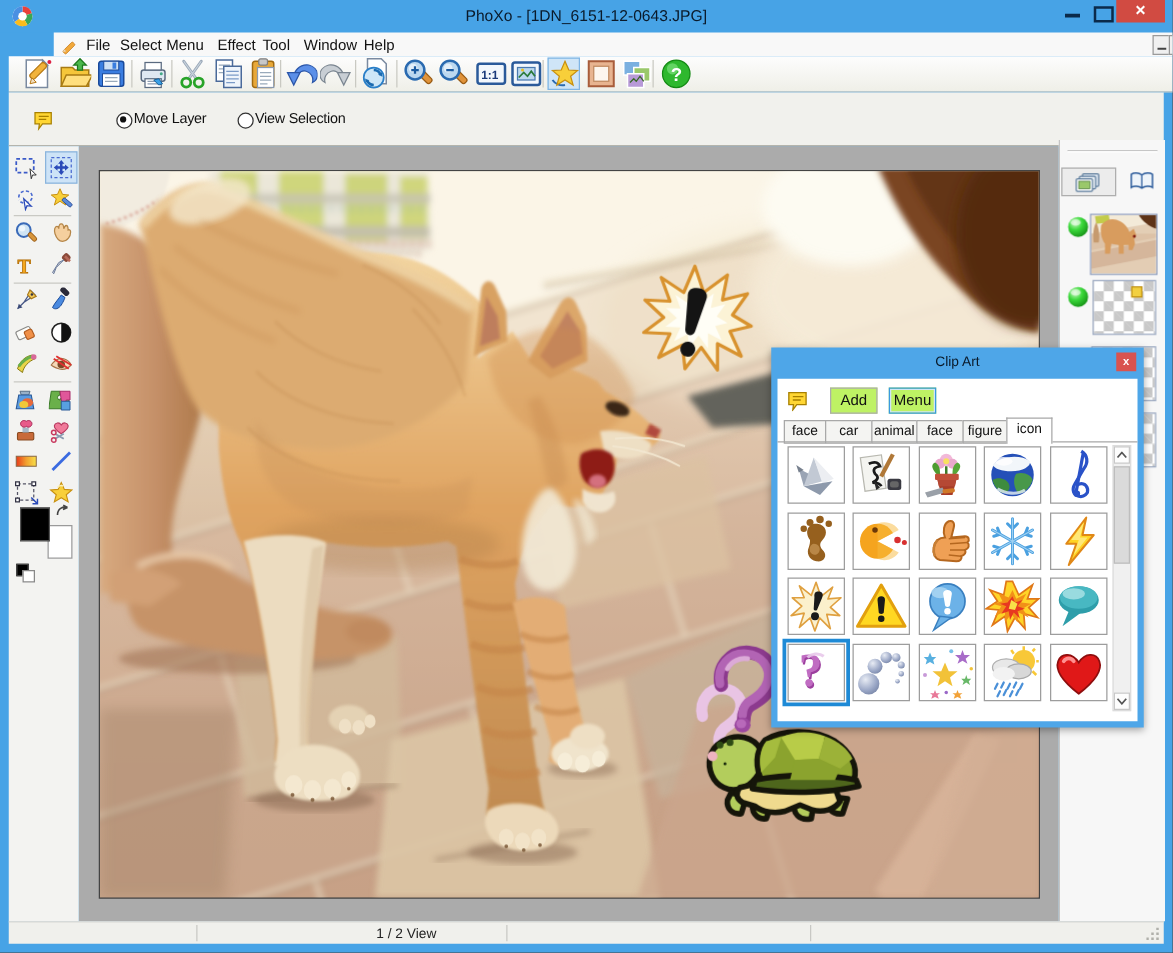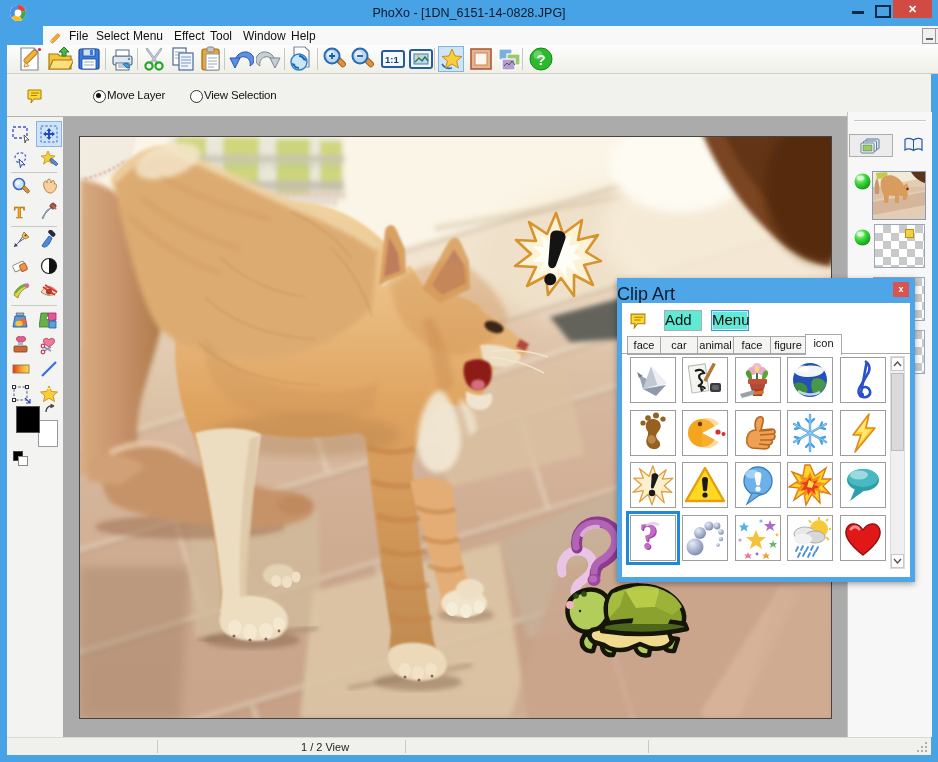--- a/index.html
+++ b/index.html
@@ -32,33 +32,33 @@
 #canvas{left:63px;top:117px;width:784px;height:620px;background:#ababab;}
 #photoframe{left:79px;top:136px;width:753px;height:583px;background:#444;}
 #photo{left:80px;top:137px;width:751px;height:581px;}
 
 #rpanel{left:847px;top:112px;width:84px;height:625px;background:#f7f7f7;border-left:1px solid #c4c4c4;}
 
 #statusbar{left:7px;top:737px;width:924px;height:17px;background:#f0f0ec;border-top:1px solid #d8d8d4;font-size:11px;color:#222;}
 .ssep{position:absolute;top:2px;width:1px;height:13px;background:#c8c8c4;}
 
 #dialog{left:617px;top:278px;width:298px;height:304px;background:#4ea6e8;box-shadow:0 2px 6px rgba(0,0,0,.35);}
-#dlgtitle{left:0;top:0;width:100%;text-align:left;font-size:18px;color:#0a1a2a;top:6px;}
+#dlgtitle{left:0;top:0;width:100%;text-align:center;font-size:11px;color:#0a1a2a;top:6px;}
 #dlgx{left:276px;top:4px;width:16px;height:15px;background:#d9534f;color:#fff;font-size:9px;line-height:15px;text-align:center;font-weight:bold;}
 #dlgbody{left:5px;top:25px;width:288px;height:274px;background:#fff;}
-.btn{position:absolute;height:19px;background:#5eead4;border:1px solid #acacac;font-size:15px;color:#111;line-height:18px;}
+.btn{position:absolute;height:19px;background:#bef264;border:1px solid #acacac;font-size:12px;color:#111;text-align:center;line-height:18px;}
 .tab{position:absolute;top:33px;height:17px;background:#f4f4f2;border:1px solid #a8a8a8;font-size:11px;color:#111;text-align:center;line-height:16px;}
 .cell{position:absolute;width:44px;height:44px;background:#fff;border:1px solid #9d9d9d;}
 .chk{border:1px solid #9aa8c0;box-sizing:border-box;background-color:#fff;background-image:linear-gradient(45deg,#c9c9c9 25%,transparent 25%,transparent 75%,#c9c9c9 75%),linear-gradient(45deg,#c9c9c9 25%,transparent 25%,transparent 75%,#c9c9c9 75%);background-position:0 0,8px 8px;background-size:16px 16px;}
 </style>
 </head>
 <body>
 
 <div class="abs" id="titlebar"></div>
-<div class="abs" id="title">PhoXo - [1DN_6151-14-0828.JPG]</div>
+<div class="abs" id="title">PhoXo - [1DN_6151-12-0643.JPG]</div>
 <svg class="abs" style="left:9px;top:4px" width="18" height="18" viewBox="0 0 18 18">
  <circle cx="9" cy="9" r="8" fill="#fff"></circle>
  <path d="M9 1 A8 8 0 0 1 16.5 6.5 L9 9Z" fill="#e8413a"></path>
  <path d="M16.5 6.5 A8 8 0 0 1 13 16 L9 9Z" fill="#3aa757"></path>
  <path d="M13 16 A8 8 0 0 1 2.5 13.5 L9 9Z" fill="#fbbc1c"></path>
  <path d="M2.5 13.5 A8 8 0 0 1 9 1 L9 9Z" fill="#4a90e2"></path>
  <circle cx="9" cy="9" r="3.4" fill="#fff"></circle>
 </svg>
 <div class="abs" style="left:852px;top:11px;width:12px;height:3px;background:#0b2a4a"></div>
 <div class="abs" style="left:875px;top:5px;width:12px;height:9px;border:2px solid #0b2a4a;background:transparent"></div>

